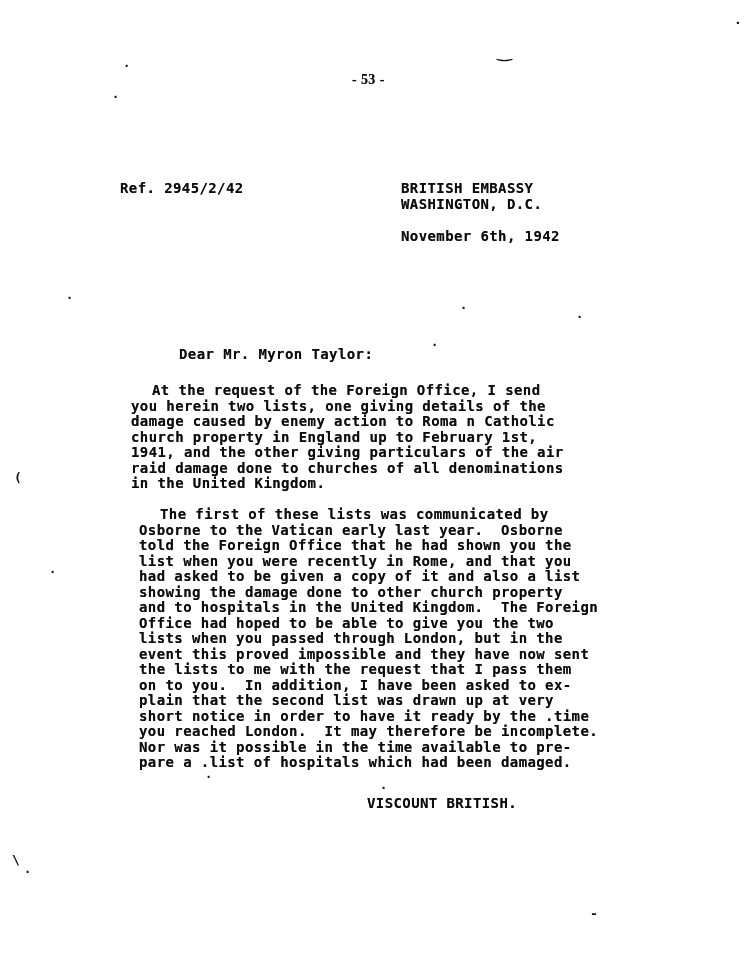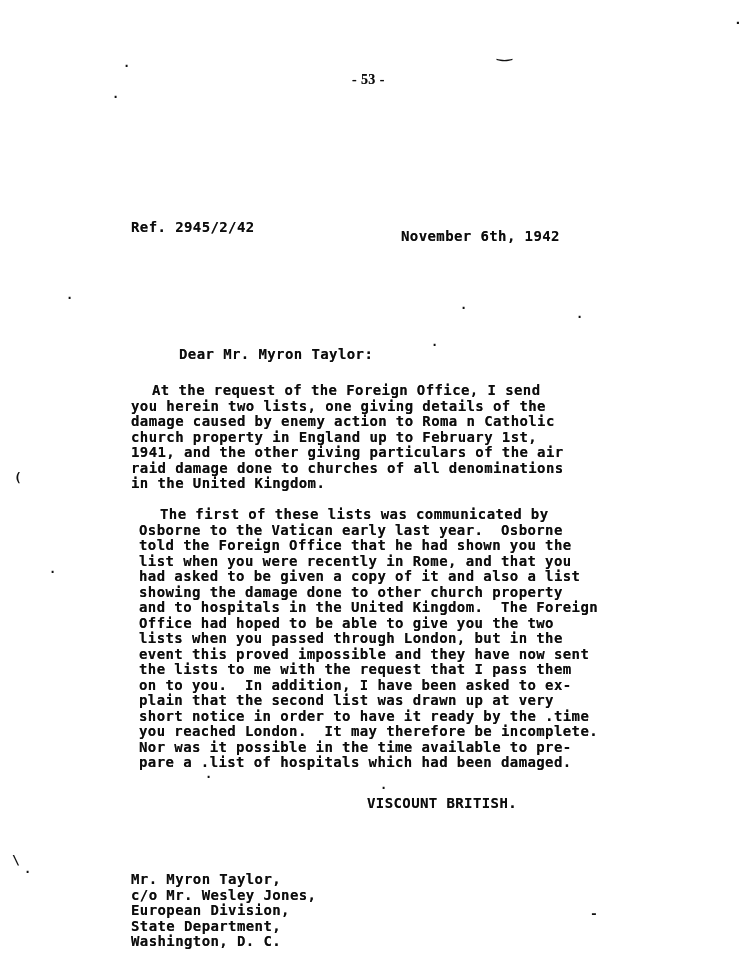--- a/index.html
+++ b/index.html
@@ -18,21 +18,21 @@
     font-size: 14px;
     font-weight: 700;
     line-height: 15.5px;
     letter-spacing: 0.4px;
     color: #0c0c0c;
   }
   .abs { position: absolute; white-space: pre; }
   .typed { text-shadow: 0 0 0.5px rgba(0,0,0,0.55); }
 
   .page-number   { left: 352px; top: 72px; font-family: Liberation Serif, serif;  }
-  .ref-number    { left: 131px; top: 181px; margin-top: 39px; }
+  .ref-number    { left: 120px; top: 181px; }
   .letterhead    { left: 401px; top: 181px; }
   .date-line     { left: 401px; top: 229px; }
   .salutation    { left: 131px; top: 347px; padding-left: 48px; }
   .paragraph-1   { left: 131px; top: 383px; text-indent: 21px; }
   .paragraph-2   { left: 131px; top: 507px; text-indent: 21px; margin-left: 8px; }
   .signature     { left: 367px; top: 796px; }
   .recipient     { left: 131px; top: 872px; }
 
   
   .mark { position: absolute; color: #111; font-weight: 700; }
@@ -54,20 +54,22 @@
 </style>
 </head>
 <body>
 
 <div class="page">
 
   <span class="abs typed page-number">- 53 -</span>
 
   <span class="abs typed ref-number">Ref. 2945/2/42</span>
 
+  <span class="abs typed letterhead">BRITISH EMBASSY
+WASHINGTON, D.C.</span>
 
   <span class="abs typed date-line">November 6th, 1942</span>
 
   <span class="abs typed salutation">Dear Mr. Myron Taylor:</span>
 
   <span class="abs typed paragraph-1">At the request of the Foreign Office, I send
 you herein two lists, one giving details of the
 damage caused by enemy action to Roma n Catholic
 church property in England up to February 1st,
 1941, and the other giving particulars of the air
@@ -87,25 +89,20 @@
 the lists to me with the request that I pass them
 on to you.  In addition, I have been asked to ex-
 plain that the second list was drawn up at very
 short notice in order to have it ready by the .time
 you reached London.  It may therefore be incomplete.
 Nor was it possible in the time available to pre-
 pare a .list of hospitals which had been damaged.</span>
 
   <span class="abs typed signature">VISCOUNT BRITISH.</span>
 
-  <span class="abs typed recipient">Mr. Myron Taylor,
-c/o Mr. Wesley Jones,
-European Division,
-State Department,
-Washington, D. C.</span>
 
   <span class="mark mark-tilde">‿</span>
   <span class="mark mark-dot-tr">.</span>
   <span class="mark mark-dot-a">.</span>
   <span class="mark mark-dot-b">.</span>
   <span class="mark mark-dot-c">.</span>
   <span class="mark mark-paren">(</span>
   <span class="mark mark-dot-d">.</span>
   <span class="mark mark-dot-e">.</span>
   <span class="mark mark-dot-f">.</span>

